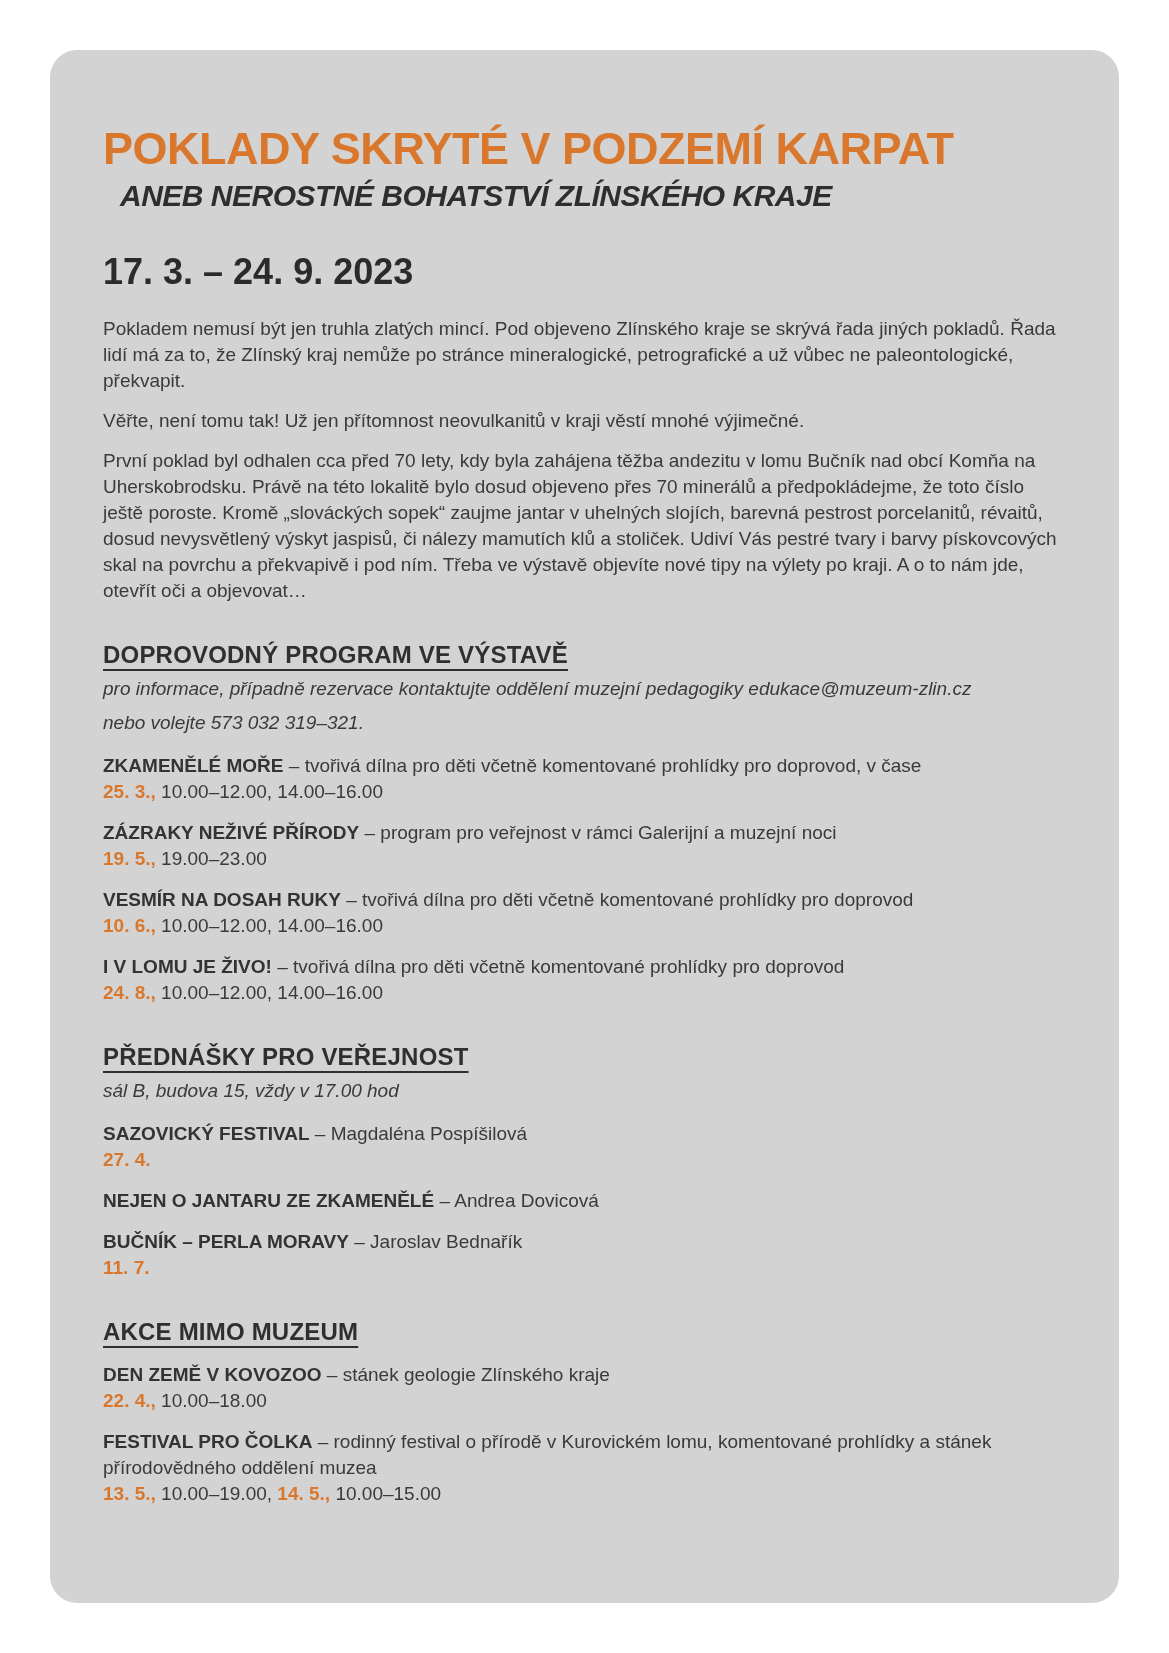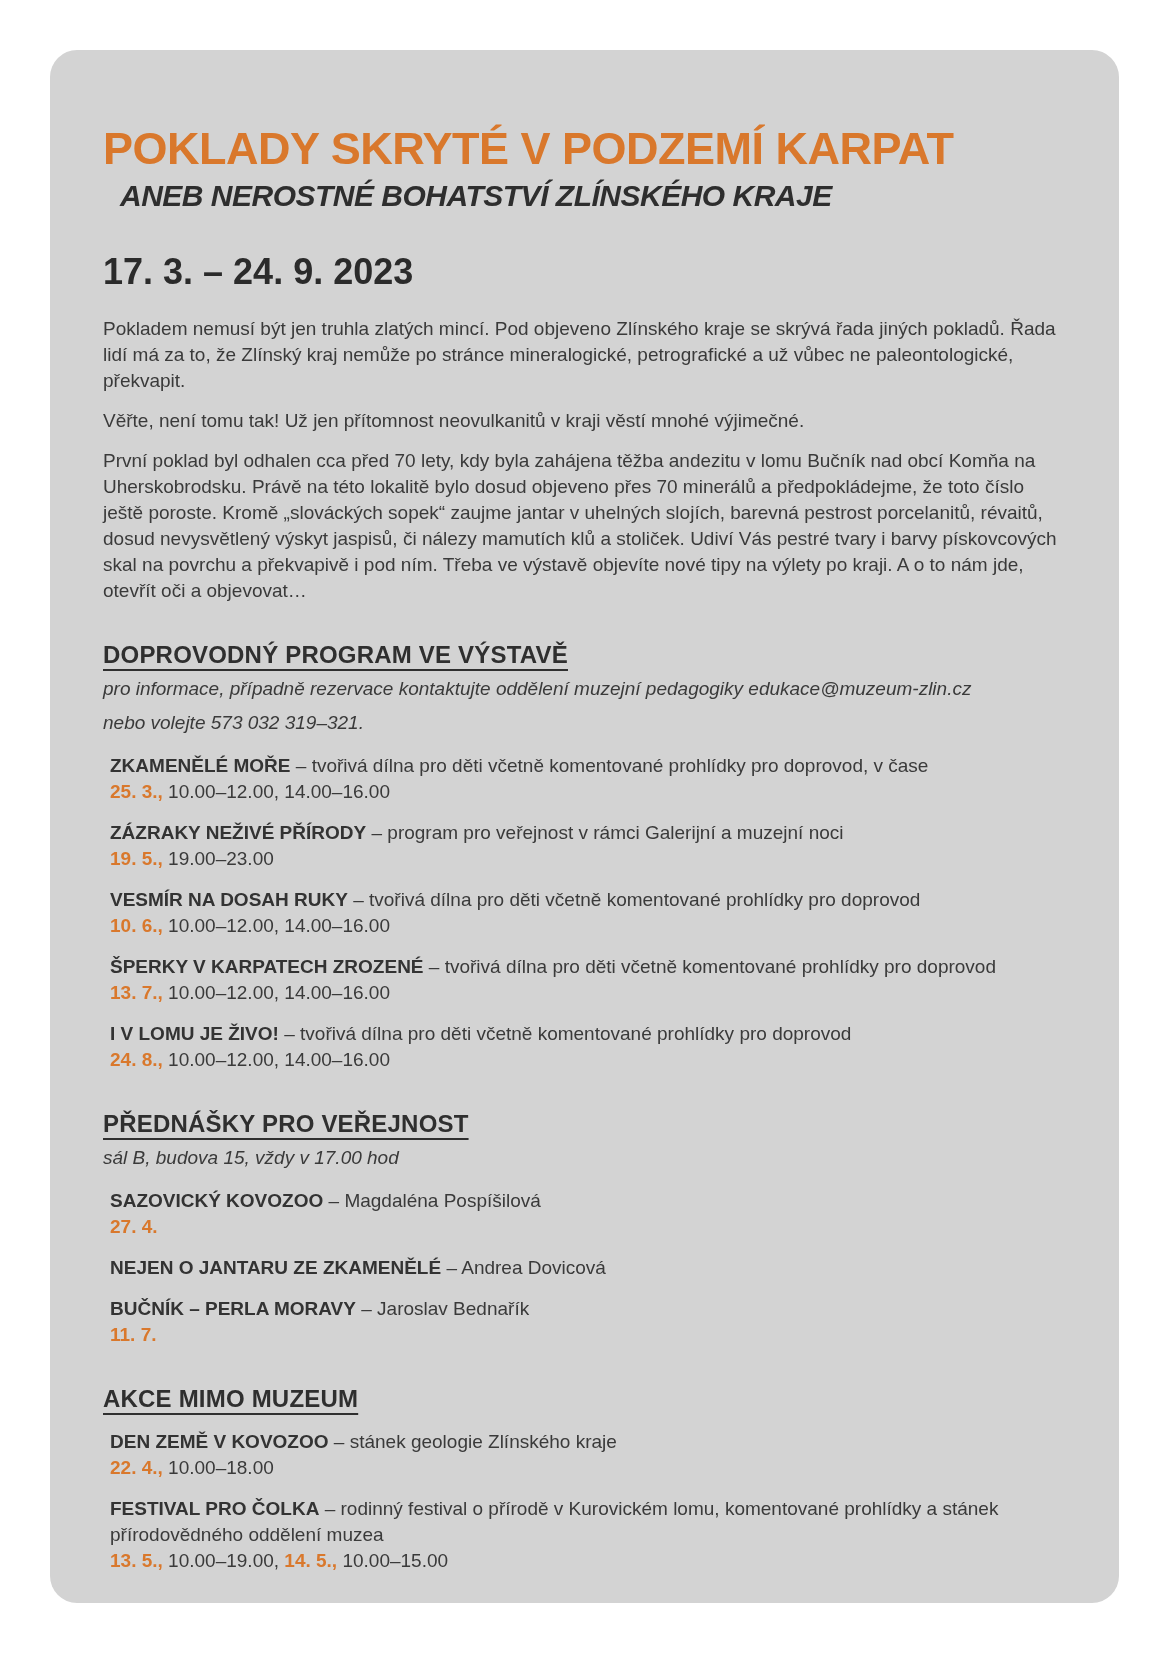--- a/index.html
+++ b/index.html
@@ -31,21 +31,21 @@
   }
   .intro p:first-child{margin-top:26px;}
   h2.sec{
     color:#2f2f2f;font-size:24px;line-height:26px;font-weight:800;
     margin:38px 0 0 0;letter-spacing:0.2px;
     text-decoration:underline;text-decoration-thickness:2px;text-underline-offset:6px;
   }
   .sec-note{
     font-style:italic;font-size:19px;line-height:26px;margin:8px 0 0 0;
   }
-  .event{margin:15px 0 0 7px;}
+  .event{margin:15px 0 0 0;}
   .event .line{font-size:19px;line-height:26px;}
   .event .et{font-weight:700;color:#333333;}
   .event .ed{font-weight:400;}
   .event .dt{font-weight:700;color:#d9782c;}
   .s2{margin-top:44px;}
   .first-ev{margin-top:17px;}
 </style>
 </head>
 <body>
 
@@ -73,35 +73,31 @@
   <div class="event">
     <div class="line"><span class="et">ZÁZRAKY NEŽIVÉ PŘÍRODY</span> <span class="ed">– program pro veřejnost v rámci Galerijní a muzejní noci</span></div>
     <div class="line"><span class="dt">19. 5.,</span><span> 19.00–23.00</span></div>
   </div>
 
   <div class="event">
     <div class="line"><span class="et">VESMÍR NA DOSAH RUKY</span> <span class="ed">– tvořivá dílna pro děti včetně komentované prohlídky pro doprovod</span></div>
     <div class="line"><span class="dt">10. 6.,</span><span> 10.00–12.00, 14.00–16.00</span></div>
   </div>
 
-  <div class="event">
-    <div class="line"><span class="et">ŠPERKY V KARPATECH ZROZENÉ</span> <span class="ed">– tvořivá dílna pro děti včetně komentované prohlídky pro doprovod</span></div>
-    <div class="line"><span class="dt">13. 7.,</span><span> 10.00–12.00, 14.00–16.00</span></div>
-  </div>
 
   <div class="event">
     <div class="line"><span class="et">I V LOMU JE ŽIVO!</span> <span class="ed">– tvořivá dílna pro děti včetně komentované prohlídky pro doprovod</span></div>
     <div class="line"><span class="dt">24. 8.,</span><span> 10.00–12.00, 14.00–16.00</span></div>
   </div>
 
   <h2 class="sec s2">PŘEDNÁŠKY PRO VEŘEJNOST</h2>
   <div class="sec-note">sál B, budova 15, vždy v 17.00 hod</div>
 
   <div class="event first-ev">
-    <div class="line"><span class="et">SAZOVICKÝ KOVOZOO</span> <span class="ed">– Magdaléna Pospíšilová</span></div>
+    <div class="line"><span class="et">SAZOVICKÝ FESTIVAL</span> <span class="ed">– Magdaléna Pospíšilová</span></div>
     <div class="line"><span class="dt">27. 4.</span></div>
   </div>
 
   <div class="event">
     <div class="line"><span class="et">NEJEN O JANTARU ZE ZKAMENĚLÉ</span> <span class="ed">– Andrea Dovicová</span></div>
   </div>
 
   <div class="event">
     <div class="line"><span class="et">BUČNÍK – PERLA MORAVY</span> <span class="ed">– Jaroslav Bednařík</span></div>
     <div class="line"><span class="dt">11. 7.</span></div>

